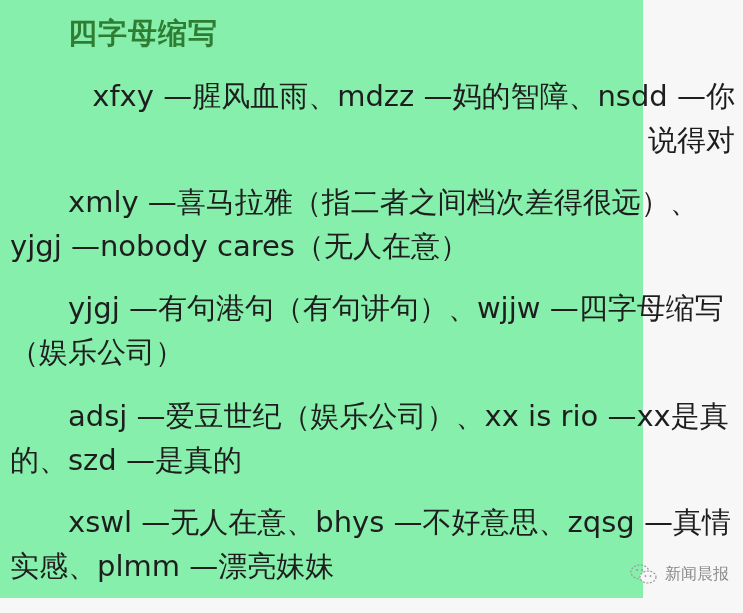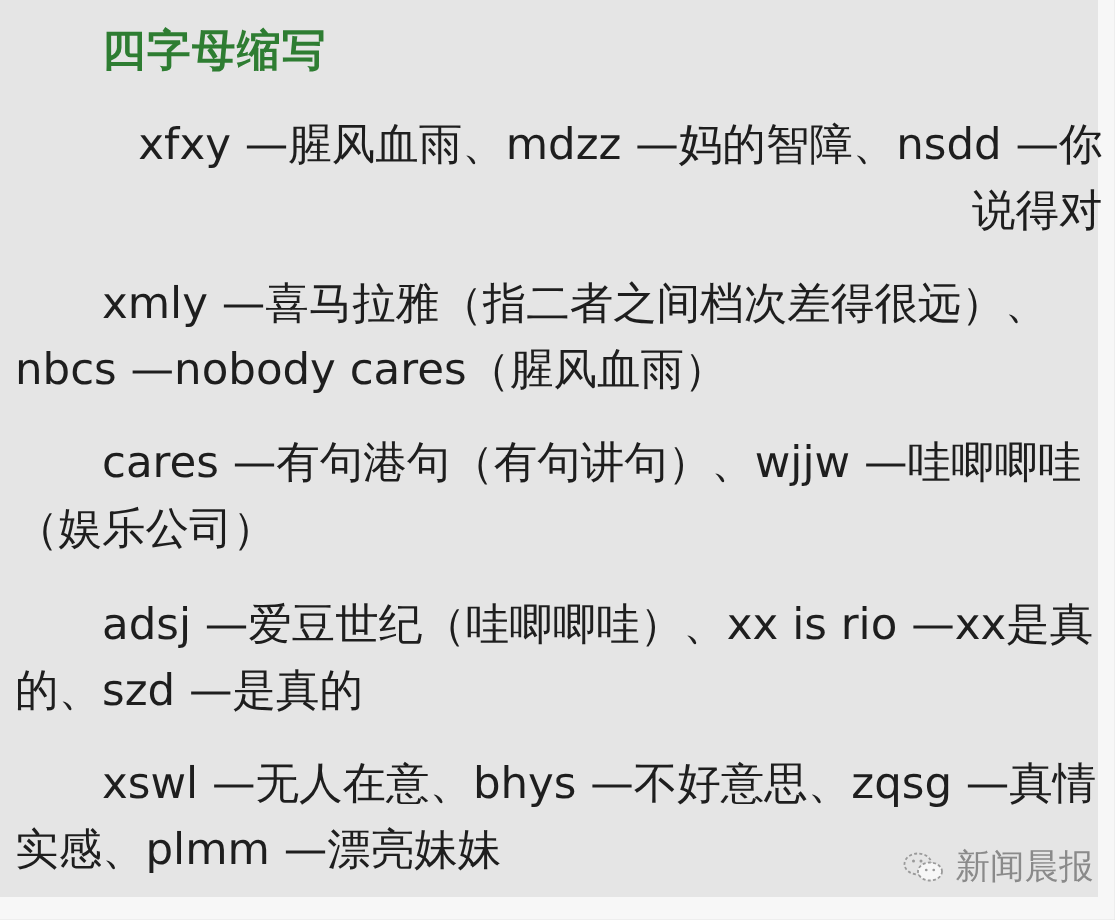--- a/index.html
+++ b/index.html
@@ -3,53 +3,53 @@
   <meta charset="utf-8">
   <style>
     html, body { margin: 0; padding: 0; }
     body {
       width: 743px; height: 613px; overflow: hidden;
       background: #f7f7f7;
       font-family: "DejaVu Sans", "Liberation Sans", sans-serif;
       color: #1e1e1e;
       position: relative;
     }
-    .page { position: absolute; left: 0; top: 0; width: 732px; height: 598px; background: #e5e5e5; }
+    .page { position: absolute; left: 0; top: 0; width: 643px; height: 598px; background: #86efac; }
     .heading {
       position: absolute; left: 68px; top: 14px;
       font-size: 29px; font-weight: bold; color: #2e7d32;
       letter-spacing: 1px;
     }
     .para {
       position: absolute; left: 10px; width: 725px;
       font-size: 29px; line-height: 44px;
       text-indent: 58px;
       color: #1e1e1e;
     }
     .p1 { top: 74px; text-align: right; }
     .p2 { top: 180px; }
     .p3 { top: 286px; }
     .p4 { top: 394px; }
     .p5 { top: 500px; }
     .watermark {
       position: absolute; right: 14px; top: 562px;
       display: flex; align-items: center; gap: 6px;
-      color: #8a8a8a; font-size: 23px; text-align: right;
+      color: #8a8a8a; font-size: 16px; text-align: right;
     }
     .wm-icon { width: 30px; height: 24px; }
   </style>
 </head>
 <body>
 
 <div class="page">
   <div class="heading">四字母缩写</div>
   <div class="para p1">xfxy —腥风血雨、mdzz —妈的智障、nsdd —你说得对</div>
-  <div class="para p2">xmly —喜马拉雅（指二者之间档次差得很远）、nbcs —nobody cares（腥风血雨）</div>
-  <div class="para p3">cares —有句港句（有句讲句）、wjjw —哇唧唧哇（娱乐公司）</div>
-  <div class="para p4">adsj —爱豆世纪（哇唧唧哇）、xx is rio —xx是真的、szd —是真的</div>
+  <div class="para p2">xmly —喜马拉雅（指二者之间档次差得很远）、yjgj —nobody cares（无人在意）</div>
+  <div class="para p3">yjgj —有句港句（有句讲句）、wjjw —四字母缩写（娱乐公司）</div>
+  <div class="para p4">adsj —爱豆世纪（娱乐公司）、xx is rio —xx是真的、szd —是真的</div>
   <div class="para p5">xswl —无人在意、bhys —不好意思、zqsg —真情实感、plmm —漂亮妹妹</div>
 </div>
 
 <div class="watermark">
   <svg class="wm-icon" viewBox="0 0 30 24">
     <ellipse cx="11" cy="10" rx="9" ry="7" fill="none" stroke="#9a9a9a" stroke-width="1.2" stroke-dasharray="2 1.5"></ellipse>
     <ellipse cx="19" cy="15" rx="8" ry="6" fill="#f7f7f7" stroke="#9a9a9a" stroke-width="1.2" stroke-dasharray="2 1.5"></ellipse>
     <circle cx="8" cy="8" r="1" fill="#9a9a9a"></circle>
     <circle cx="13" cy="8" r="1" fill="#9a9a9a"></circle>
     <circle cx="16.5" cy="14" r="0.9" fill="#9a9a9a"></circle>

